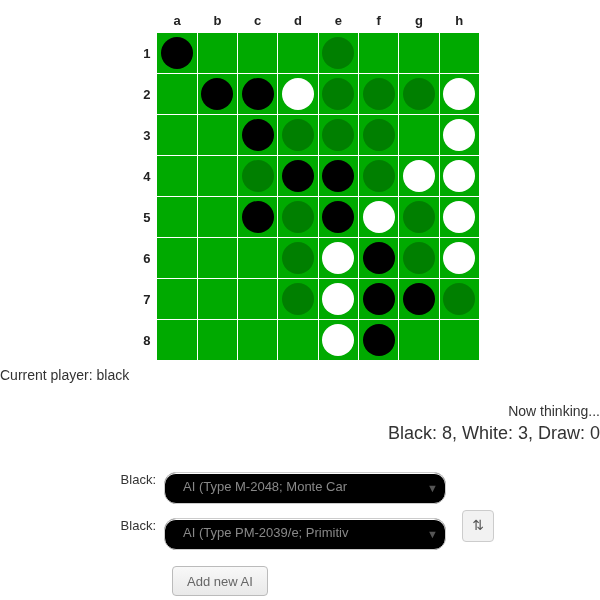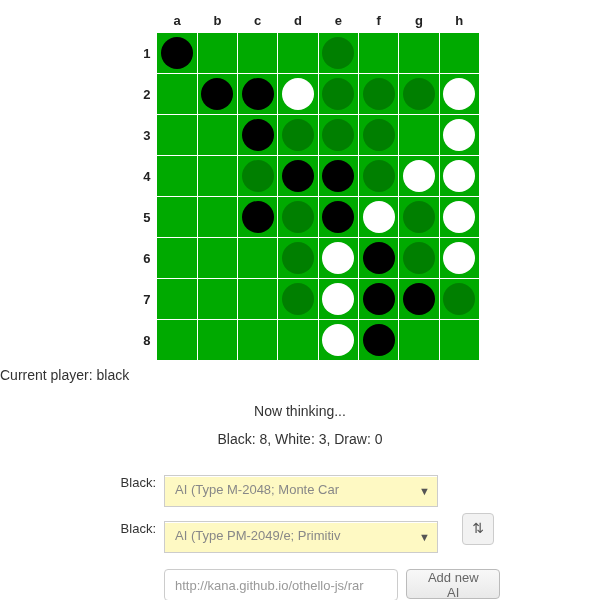--- a/index.html
+++ b/index.html
@@ -7,26 +7,26 @@
   .board-area{width:360px;margin:0 auto;position:relative}
   table.board{border-collapse:collapse;margin:0 auto}
   table.board th{font-weight:bold;font-size:13px;text-align:center;color:#222;height:22px;width:40px}
   table.board th.rowh{width:26px;text-align:right;padding-right:6px}
   table.board td{width:40px;height:40px;background:#0a0;border:1px solid #fff;padding:0;position:relative}
   .disc{width:32px;height:32px;border-radius:50%;margin:4px auto;display:block}
   .disc.black{background:#000}
   .disc.white{background:#fff}
   .disc.hint{background:rgba(0,0,0,0.25)}
   .status{ text-align:left;margin-top:6px;font-size:14px;color:#333}
-  .think{text-align:center;margin-top:20px;font-size:14px}
-  .score{text-align:center;margin-top:12px;font-size:14px}
+  .think{text-align:right;margin-top:20px;font-size:14px}
+  .score{text-align:right;margin-top:4px;font-size:18px}
   .controls{width:400px;margin:28px auto 0}
   .row{display:flex;align-items:flex-start;margin-bottom:10px}
   .row label{width:56px;text-align:right;padding-right:8px;font-size:13px;color:#333}
-  .sel{appearance:none;-webkit-appearance:none;border:1px solid #ccc;border-radius:0;background:#fef9c3;color:#888;font-size:13px;height:30px;line-height:28px;padding:0 26px 0 10px;white-space:nowrap;overflow:hidden;text-overflow:ellipsis;position:relative;box-shadow:inset 0 1px 0 #fff}
+  .sel{appearance:none;-webkit-appearance:none;border:1px solid #ccc;border-radius:12px;background:#000000;color:#888;font-size:13px;height:30px;line-height:28px;padding:0 26px 0 18px;white-space:nowrap;overflow:hidden;text-overflow:ellipsis;position:relative;box-shadow:inset 0 1px 0 #fff}
   .sel-wrap{position:relative;display:inline-block}
   .sel-wrap .caret{position:absolute;right:8px;top:50%;transform:translateY(-50%);pointer-events:none;color:#555;font-size:11px}
   .swap{width:30px;height:30px;border:1px solid #ccc;border-radius:4px;background:#f2f2f2;color:#555;font-size:14px;line-height:28px;text-align:center;cursor:pointer;margin-left:8px}
   .inp{border:1px solid #ccc;border-radius:4px;background:#fff;color:#999;height:30px;padding:0 10px;font-size:13px}
   .btn{border:1px solid #bbb;border-radius:4px;background:linear-gradient(#f8f8f8,#e9e9e9);color:#666;height:30px;padding:0 14px;font-size:13px;cursor:pointer;margin-left:8px}
   .top-left-spacer{width:26px}
 </style>
 </head>
 <body>
 <div class="wrap">
@@ -227,24 +227,23 @@
       <span class="caret">▼</span>
     </span>
     <div style="flex:1"></div>
   </div>
   <div class="row" style="margin-top:-4px;margin-bottom:14px;justify-content:flex-end;padding-right:6px">
       <div class="swap">⇅</div>
   </div>
   <div class="row" style="margin-top:-38px">
     <label>Black:</label>
     <span class="sel-wrap">
-      <div class="sel" style="width:236px">AI (Type PM-2049/e; Primitiv</div>
+      <div class="sel" style="width:236px">AI (Type PM-2039/e; Primitiv</div>
       <span class="caret">▼</span>
     </span>
   </div>
   <div class="row" style="margin-top:16px;margin-left:64px">
-    <input class="inp" style="width: 220px;" value="http://kana.github.io/othello-js/rar">
     <button class="btn">Add new AI</button>
   </div>
 
 </div>
 
 </div>
 
 </body></html>

